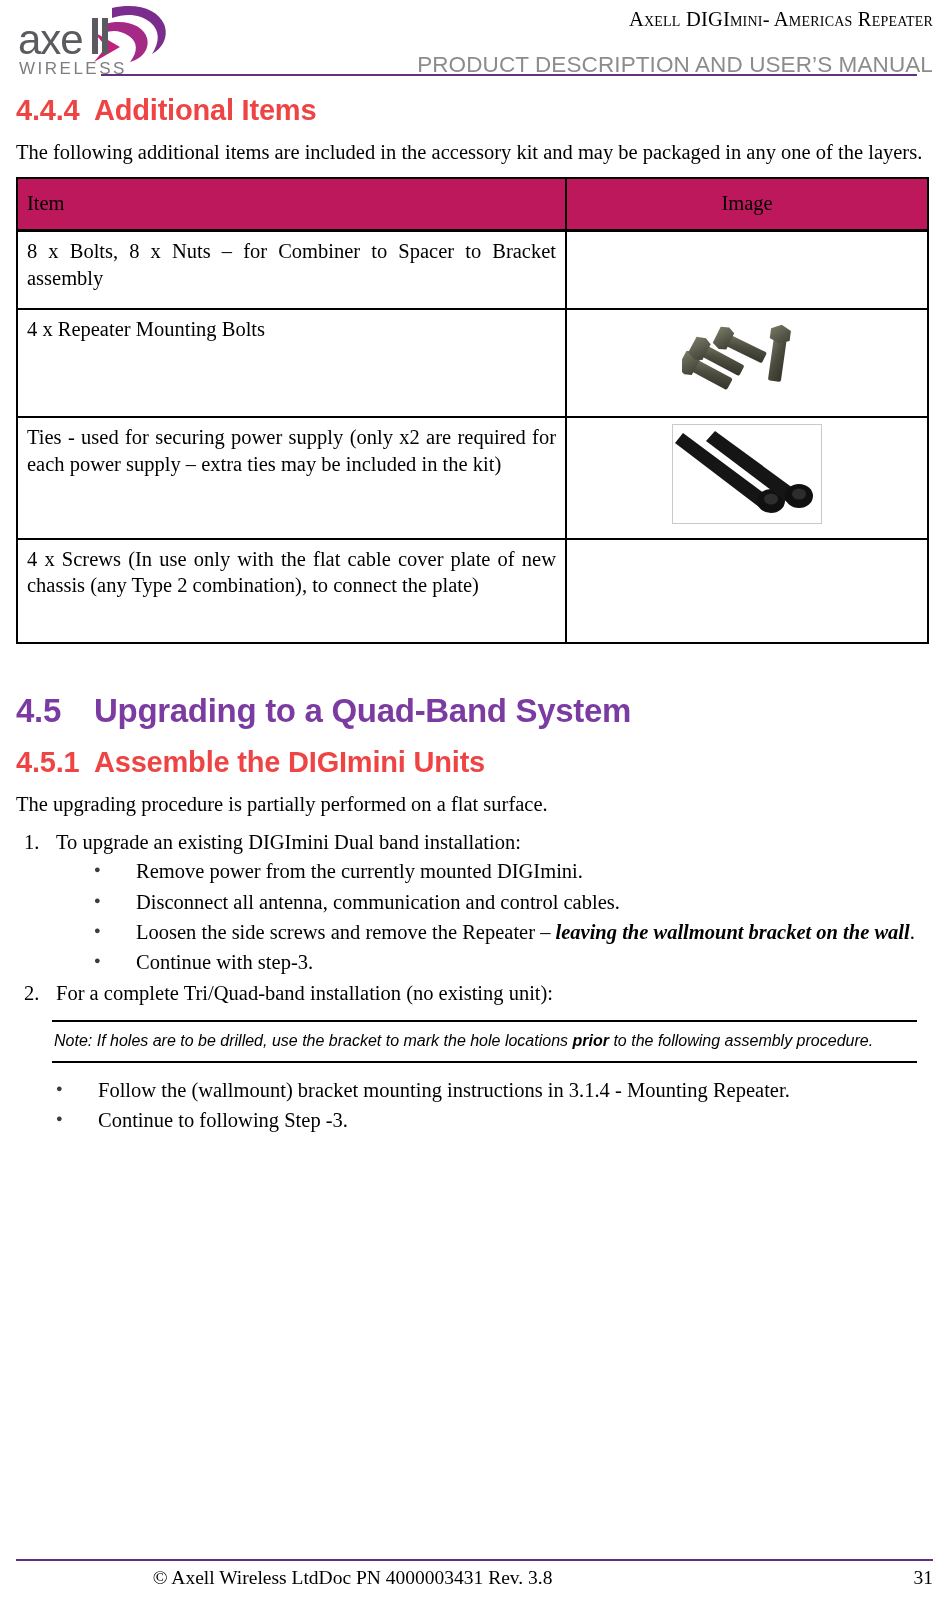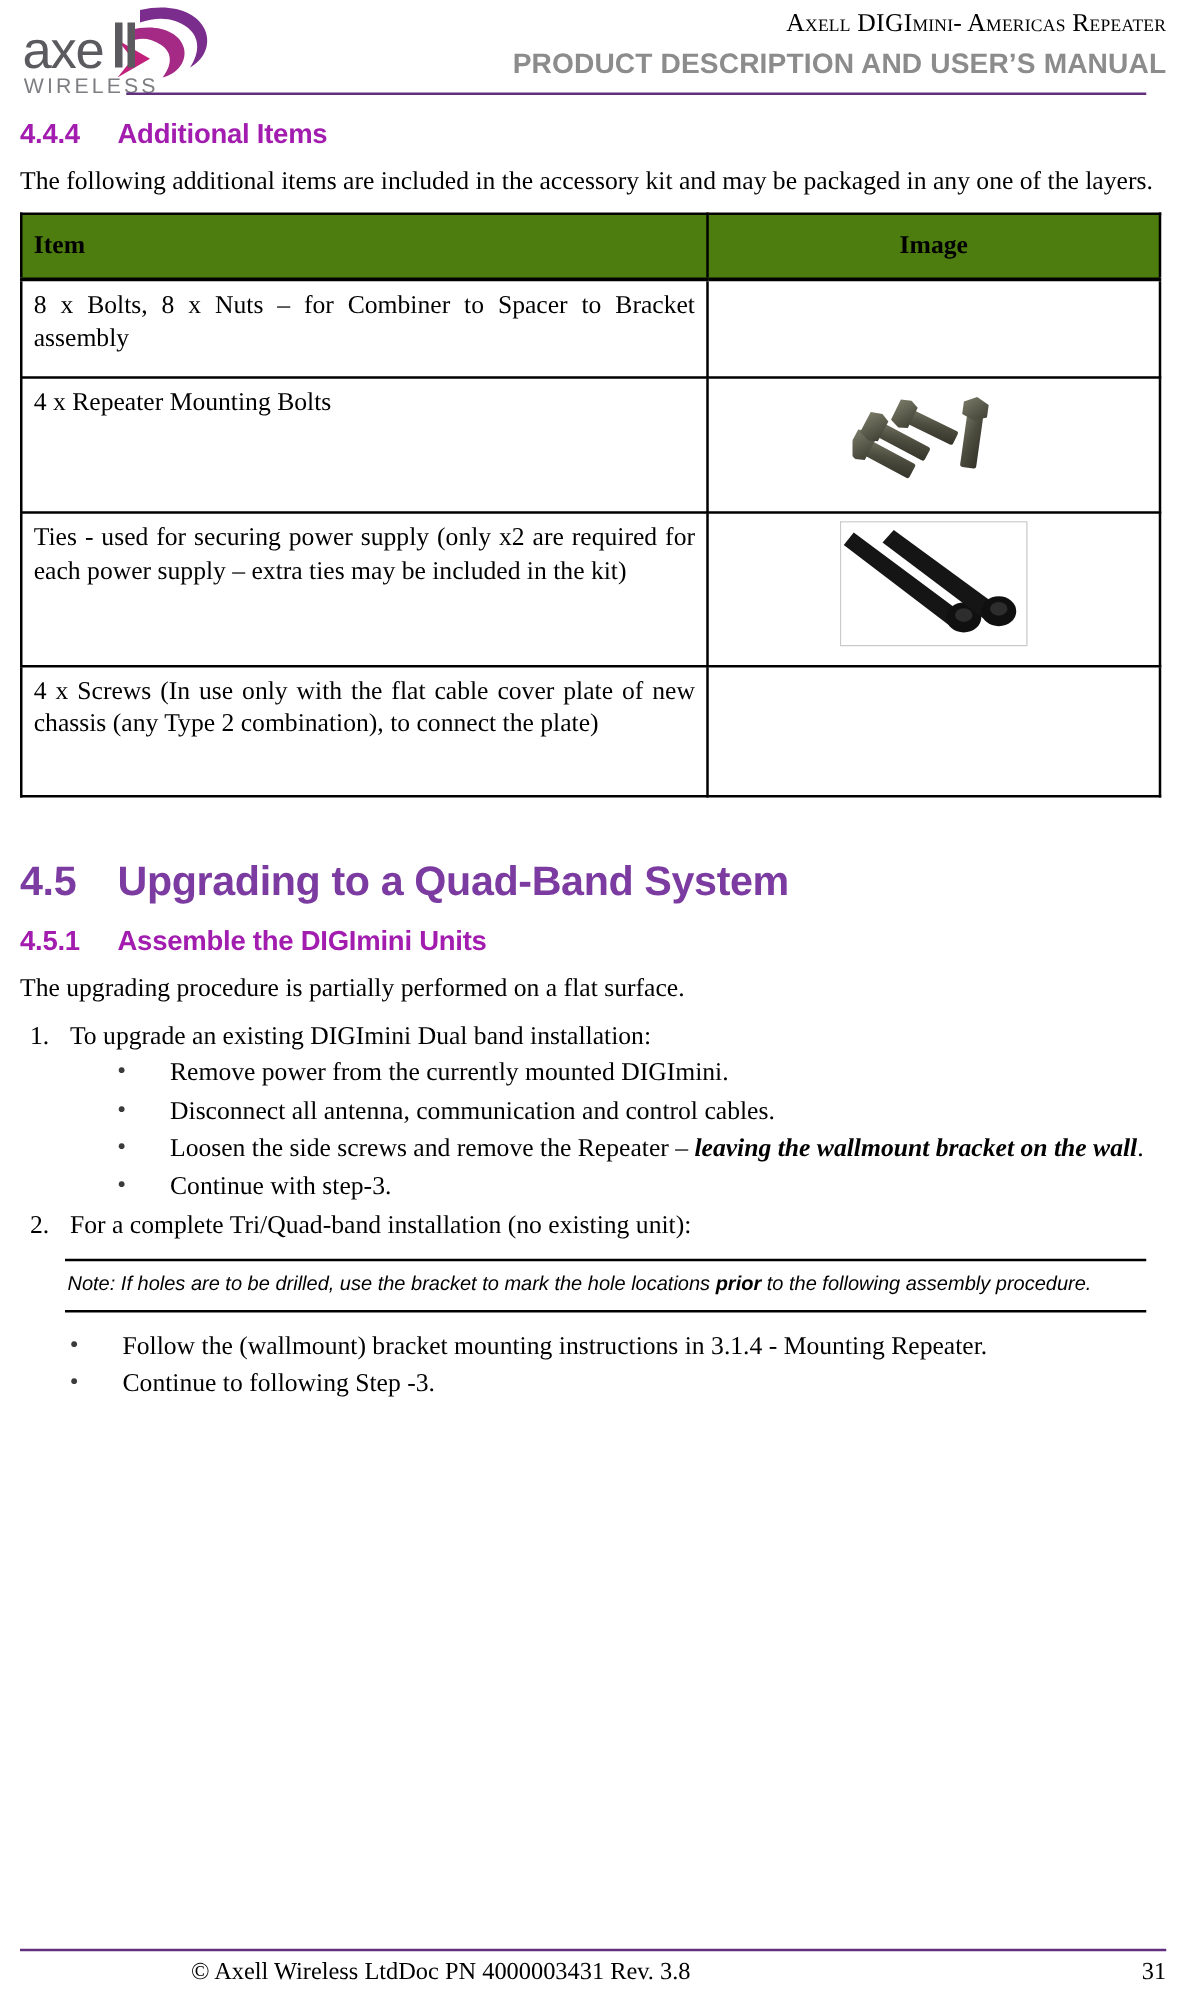--- a/index.html
+++ b/index.html
@@ -50,40 +50,40 @@
     font-size: 20.5px;
     letter-spacing: 0.2px;
     color: #000000;
     font-variant: small-caps;
     line-height: 1.15;
     white-space: nowrap;
   }
   .header-line2 {
     font-family: "Liberation Sans", sans-serif;
     font-size: 22.5px;
-    font-weight: bold;
+    font-weight: normal;
     color: #8c8c8c;
     letter-spacing: 0.1px;
-    margin-top: 6px;
+    margin-top: 20px;
     white-space: nowrap;
   }
   .header-rule {
     position: absolute;
     left: 85px;
     right: 16px;
     top: 74px;
     height: 2px;
     background: #62307f;
   }
 
   
   h3.sec-h3 {
     font-family: "Liberation Sans", sans-serif;
-    color: #a21caf;
-    font-size: 22px;
+    color: #ef4444;
+    font-size: 29px;
     font-weight: bold;
     margin: 8px 0 12px 0;
     letter-spacing: -0.2px;
   }
   h3.sec-h3 .num { display: inline-block; min-width: 78px; }
 
   h2.sec-h2 {
     font-family: "Liberation Sans", sans-serif;
     color: #7b3ba0;
     font-size: 33px;
@@ -109,22 +109,22 @@
   }
   table.items-table th,
   table.items-table td {
     border: 2px solid #000000;
     vertical-align: top;
     padding: 6px 9px 8px 9px;
     font-size: 20.5px;
     line-height: 1.3;
   }
   table.items-table thead th {
-    background: #4d7c0f;
-    font-weight: bold;
+    background: #be185d;
+    font-weight: normal;
     text-align: left;
     height: 36px;
     vertical-align: middle;
     border-bottom-width: 3px;
   }
   table.items-table thead th.img-col { text-align: center; }
   td.item-cell { text-align: justify; text-justify: inter-word; }
   td.img-cell { text-align: center; vertical-align: middle; padding: 4px; }
   col.c-item { width: 549px; }
   col.c-img  { width: 362px; }

